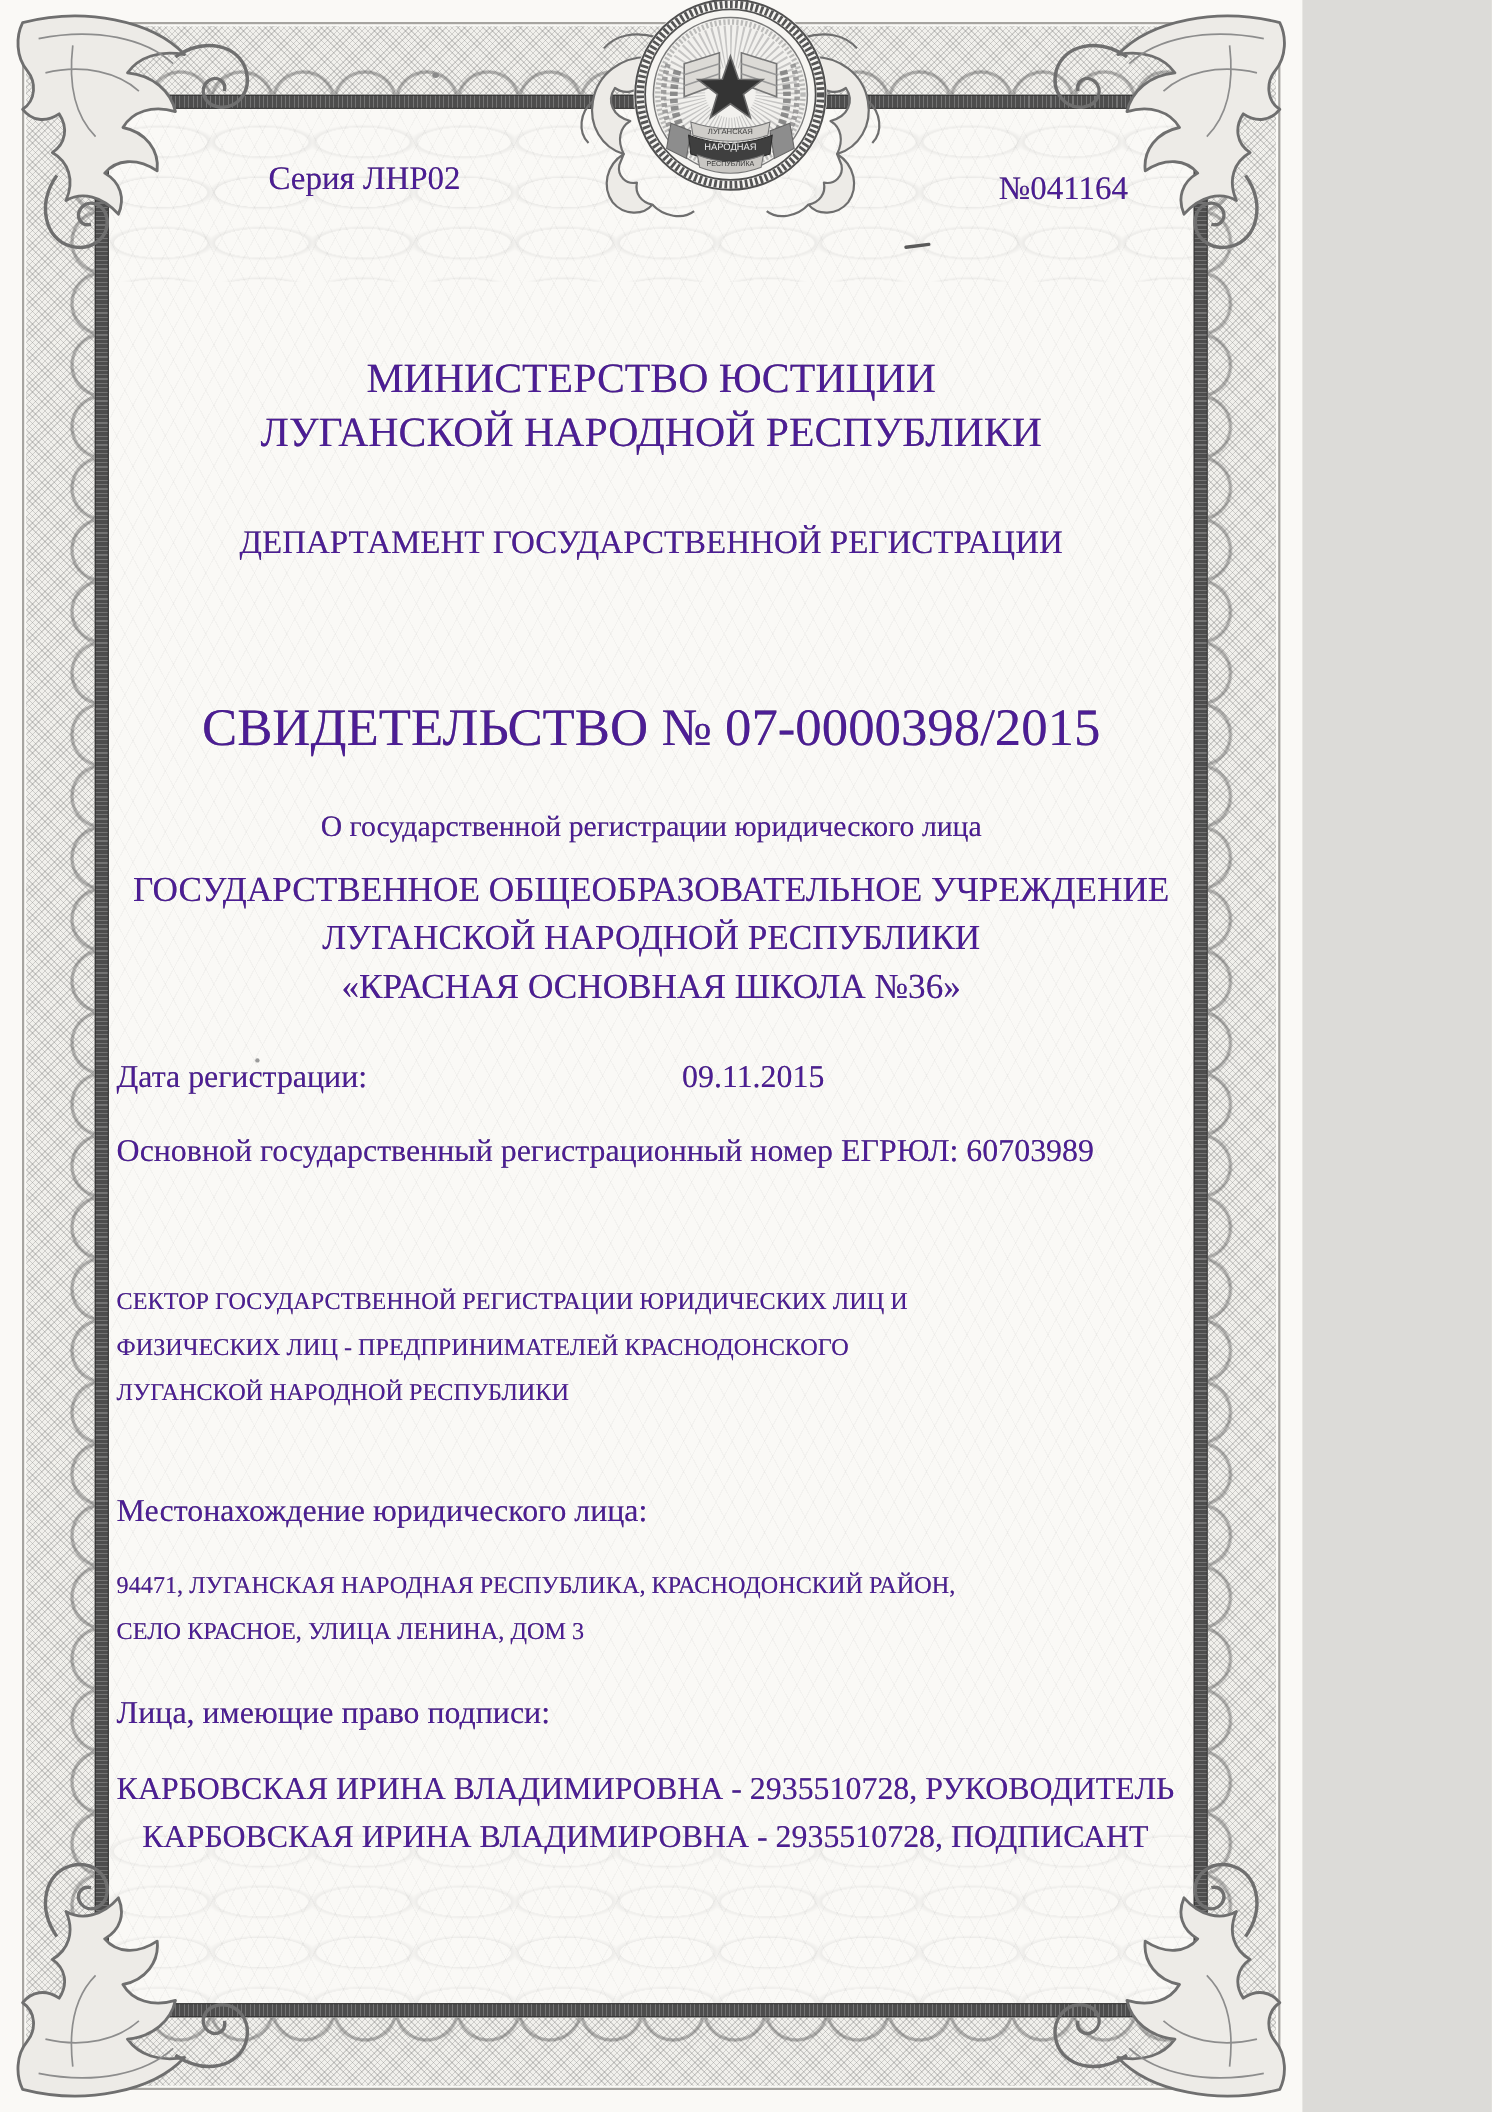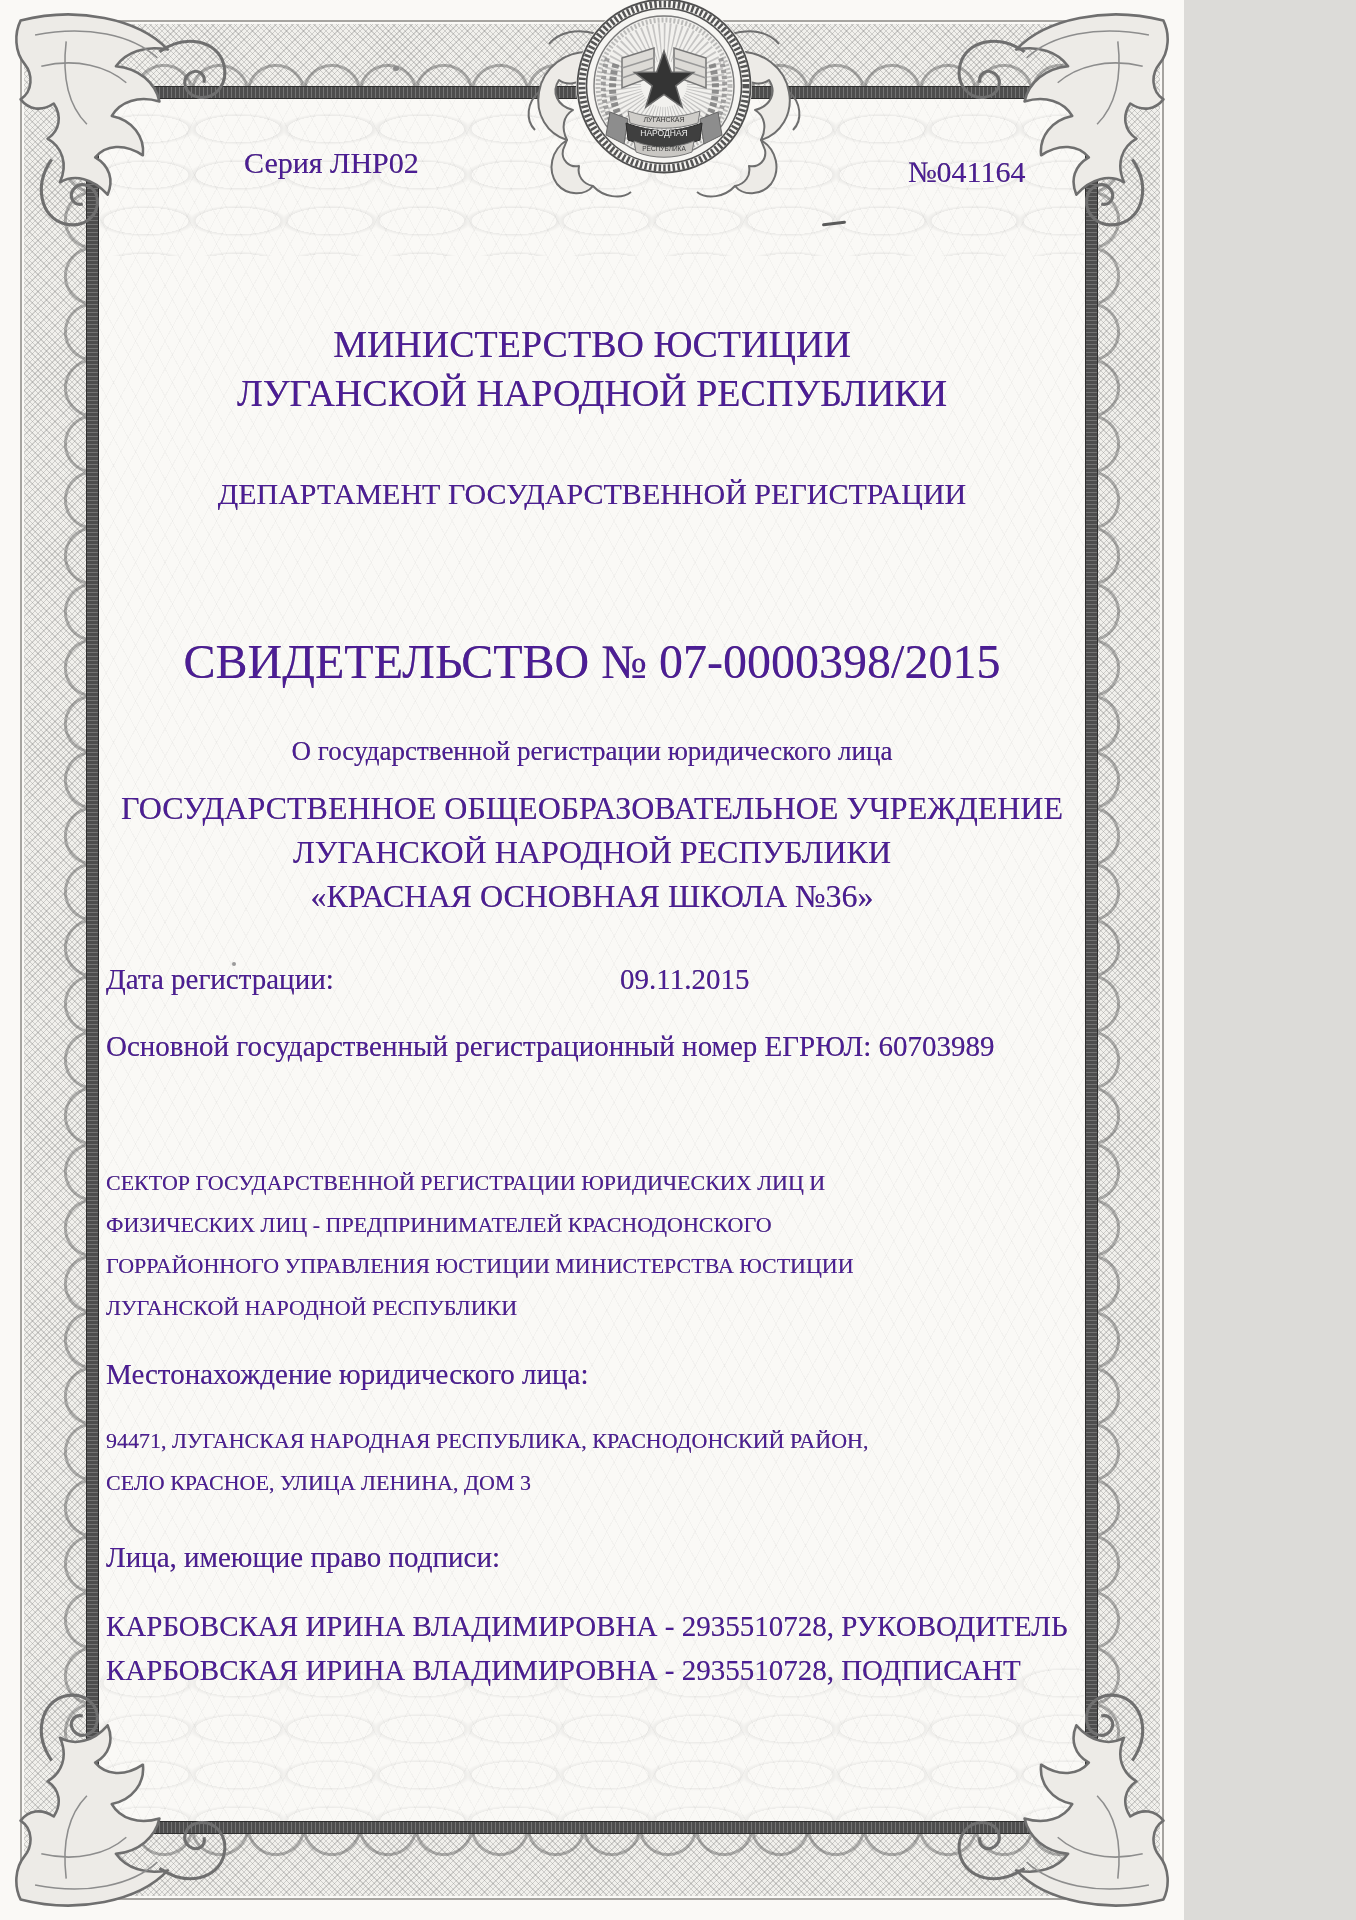--- a/index.html
+++ b/index.html
@@ -73,21 +73,21 @@
   .lft{left:106px;}
   .fs-serial{font-size:30px;}
   .h-ministry{top:320px;font-size:38px;line-height:49px;}
   .h-department{top:473px;font-size:30px;line-height:41px;}
   .h-title{top:634px;font-size:48px;}
   .h-subtitle{top:736px;font-size:27px;}
   .h-org{top:786px;font-size:32px;line-height:44px;}
   .body-line{font-size:29px;}
   .blk{line-height:41.5px;font-size:22px;}
   .blk-addr{top:1420px;line-height:42px;}
-  .blk-sig{top:1604px;line-height:44px;font-size:29px;}
+  .blk-sig{top:1604px;line-height:44px;font-size:29px;text-align:center;}
 
   
   .artifact-dash{position:absolute;left:822px;top:222px;width:24px;height:3px;background:#5a5a5a;transform:rotate(-7deg);border-radius:2px;z-index:6;}
   .artifact-speck{position:absolute;left:393px;top:66px;width:6px;height:5px;background:#8a8a8a;border-radius:50%;z-index:6;}
   .artifact-speck2{position:absolute;left:232px;top:962px;width:4px;height:4px;background:#9a9a9a;border-radius:50%;z-index:6;}
 </style>
 </head>
 <body>
 
 <div class="page">
@@ -208,21 +208,20 @@
 
   <div class="t lft body-line" style="top:963px;">Дата регистрации:</div>
   <div class="t body-line" style="left:620px;top:963px;">09.11.2015</div>
 
   <div class="t lft body-line" style="top:1030px;">Основной государственный регистрационный номер ЕГРЮЛ: 60703989</div>
 
 
   <div class="t lft blk" style="top:1162px;">
     <div>СЕКТОР ГОСУДАРСТВЕННОЙ РЕГИСТРАЦИИ ЮРИДИЧЕСКИХ ЛИЦ И</div>
     <div>ФИЗИЧЕСКИХ ЛИЦ - ПРЕДПРИНИМАТЕЛЕЙ КРАСНОДОНСКОГО</div>
-    <div>ГОРРАЙОННОГО УПРАВЛЕНИЯ ЮСТИЦИИ МИНИСТЕРСТВА ЮСТИЦИИ</div>
     <div>ЛУГАНСКОЙ НАРОДНОЙ РЕСПУБЛИКИ</div>
   </div>
 
   <div class="t lft body-line" style="top:1358px;">Местонахождение юридического лица:</div>
 
   <div class="t lft blk blk-addr">
     <div>94471, ЛУГАНСКАЯ НАРОДНАЯ РЕСПУБЛИКА, КРАСНОДОНСКИЙ РАЙОН,</div>
     <div>СЕЛО КРАСНОЕ, УЛИЦА ЛЕНИНА, ДОМ 3</div>
   </div>
 

